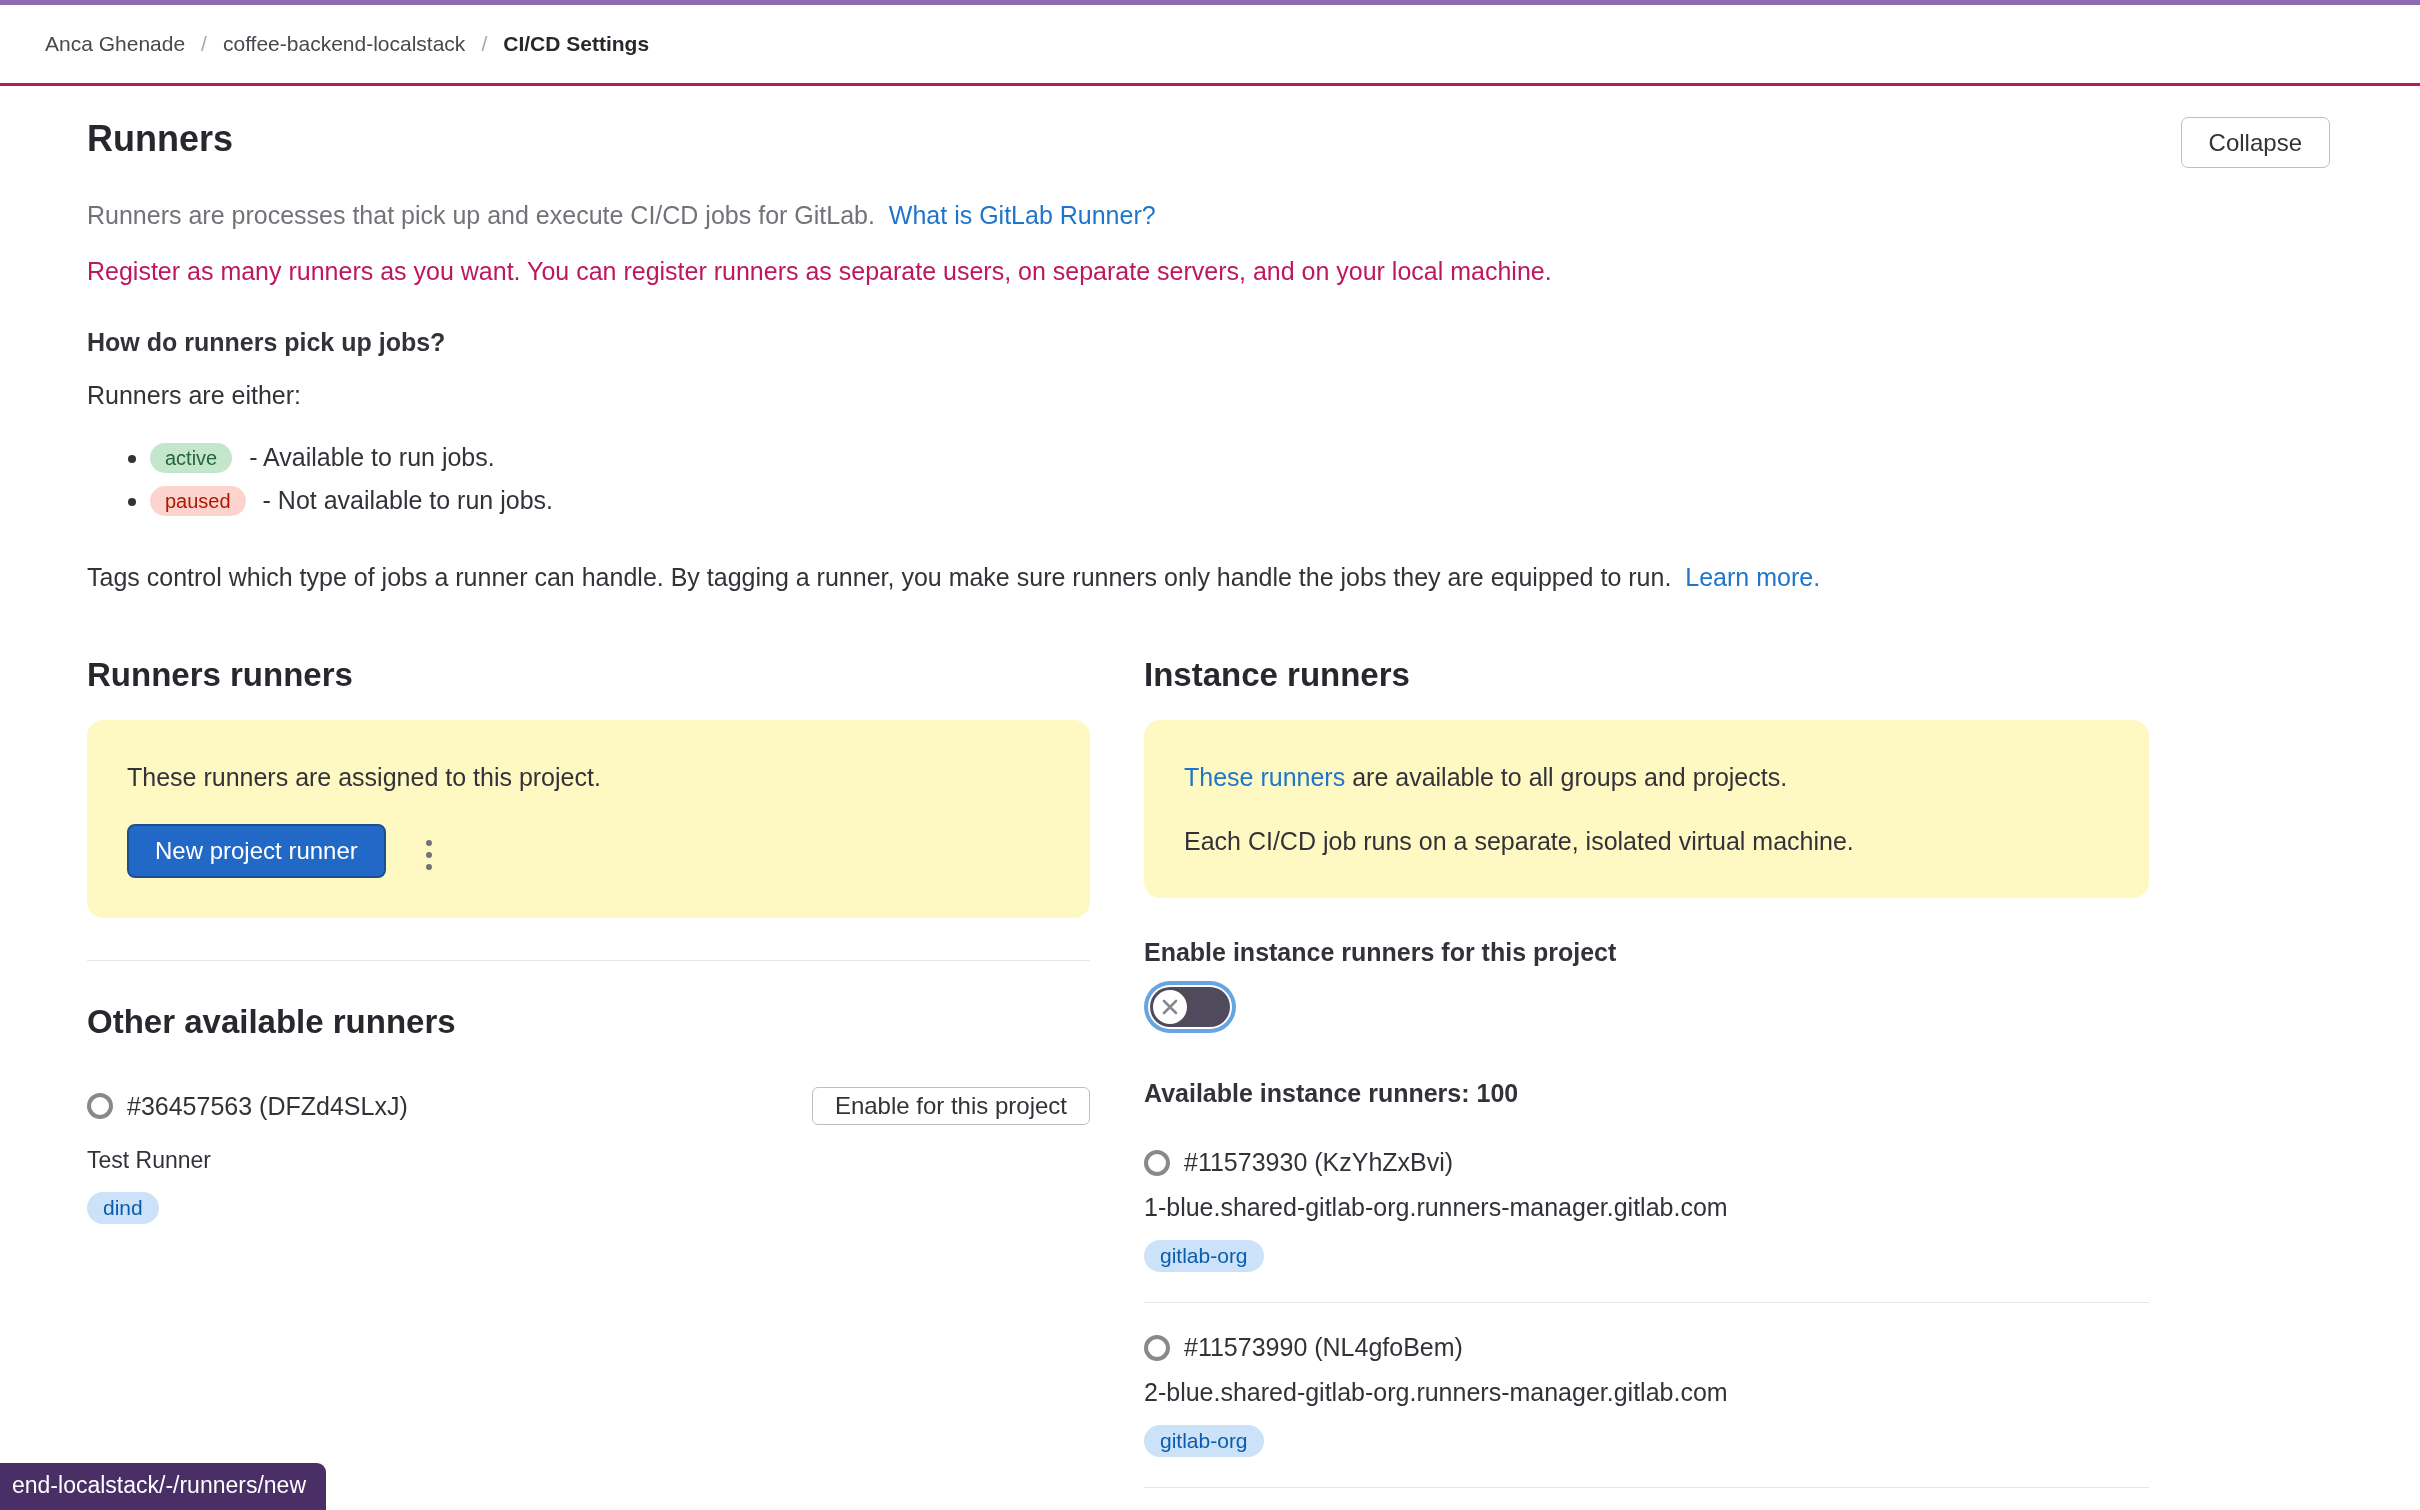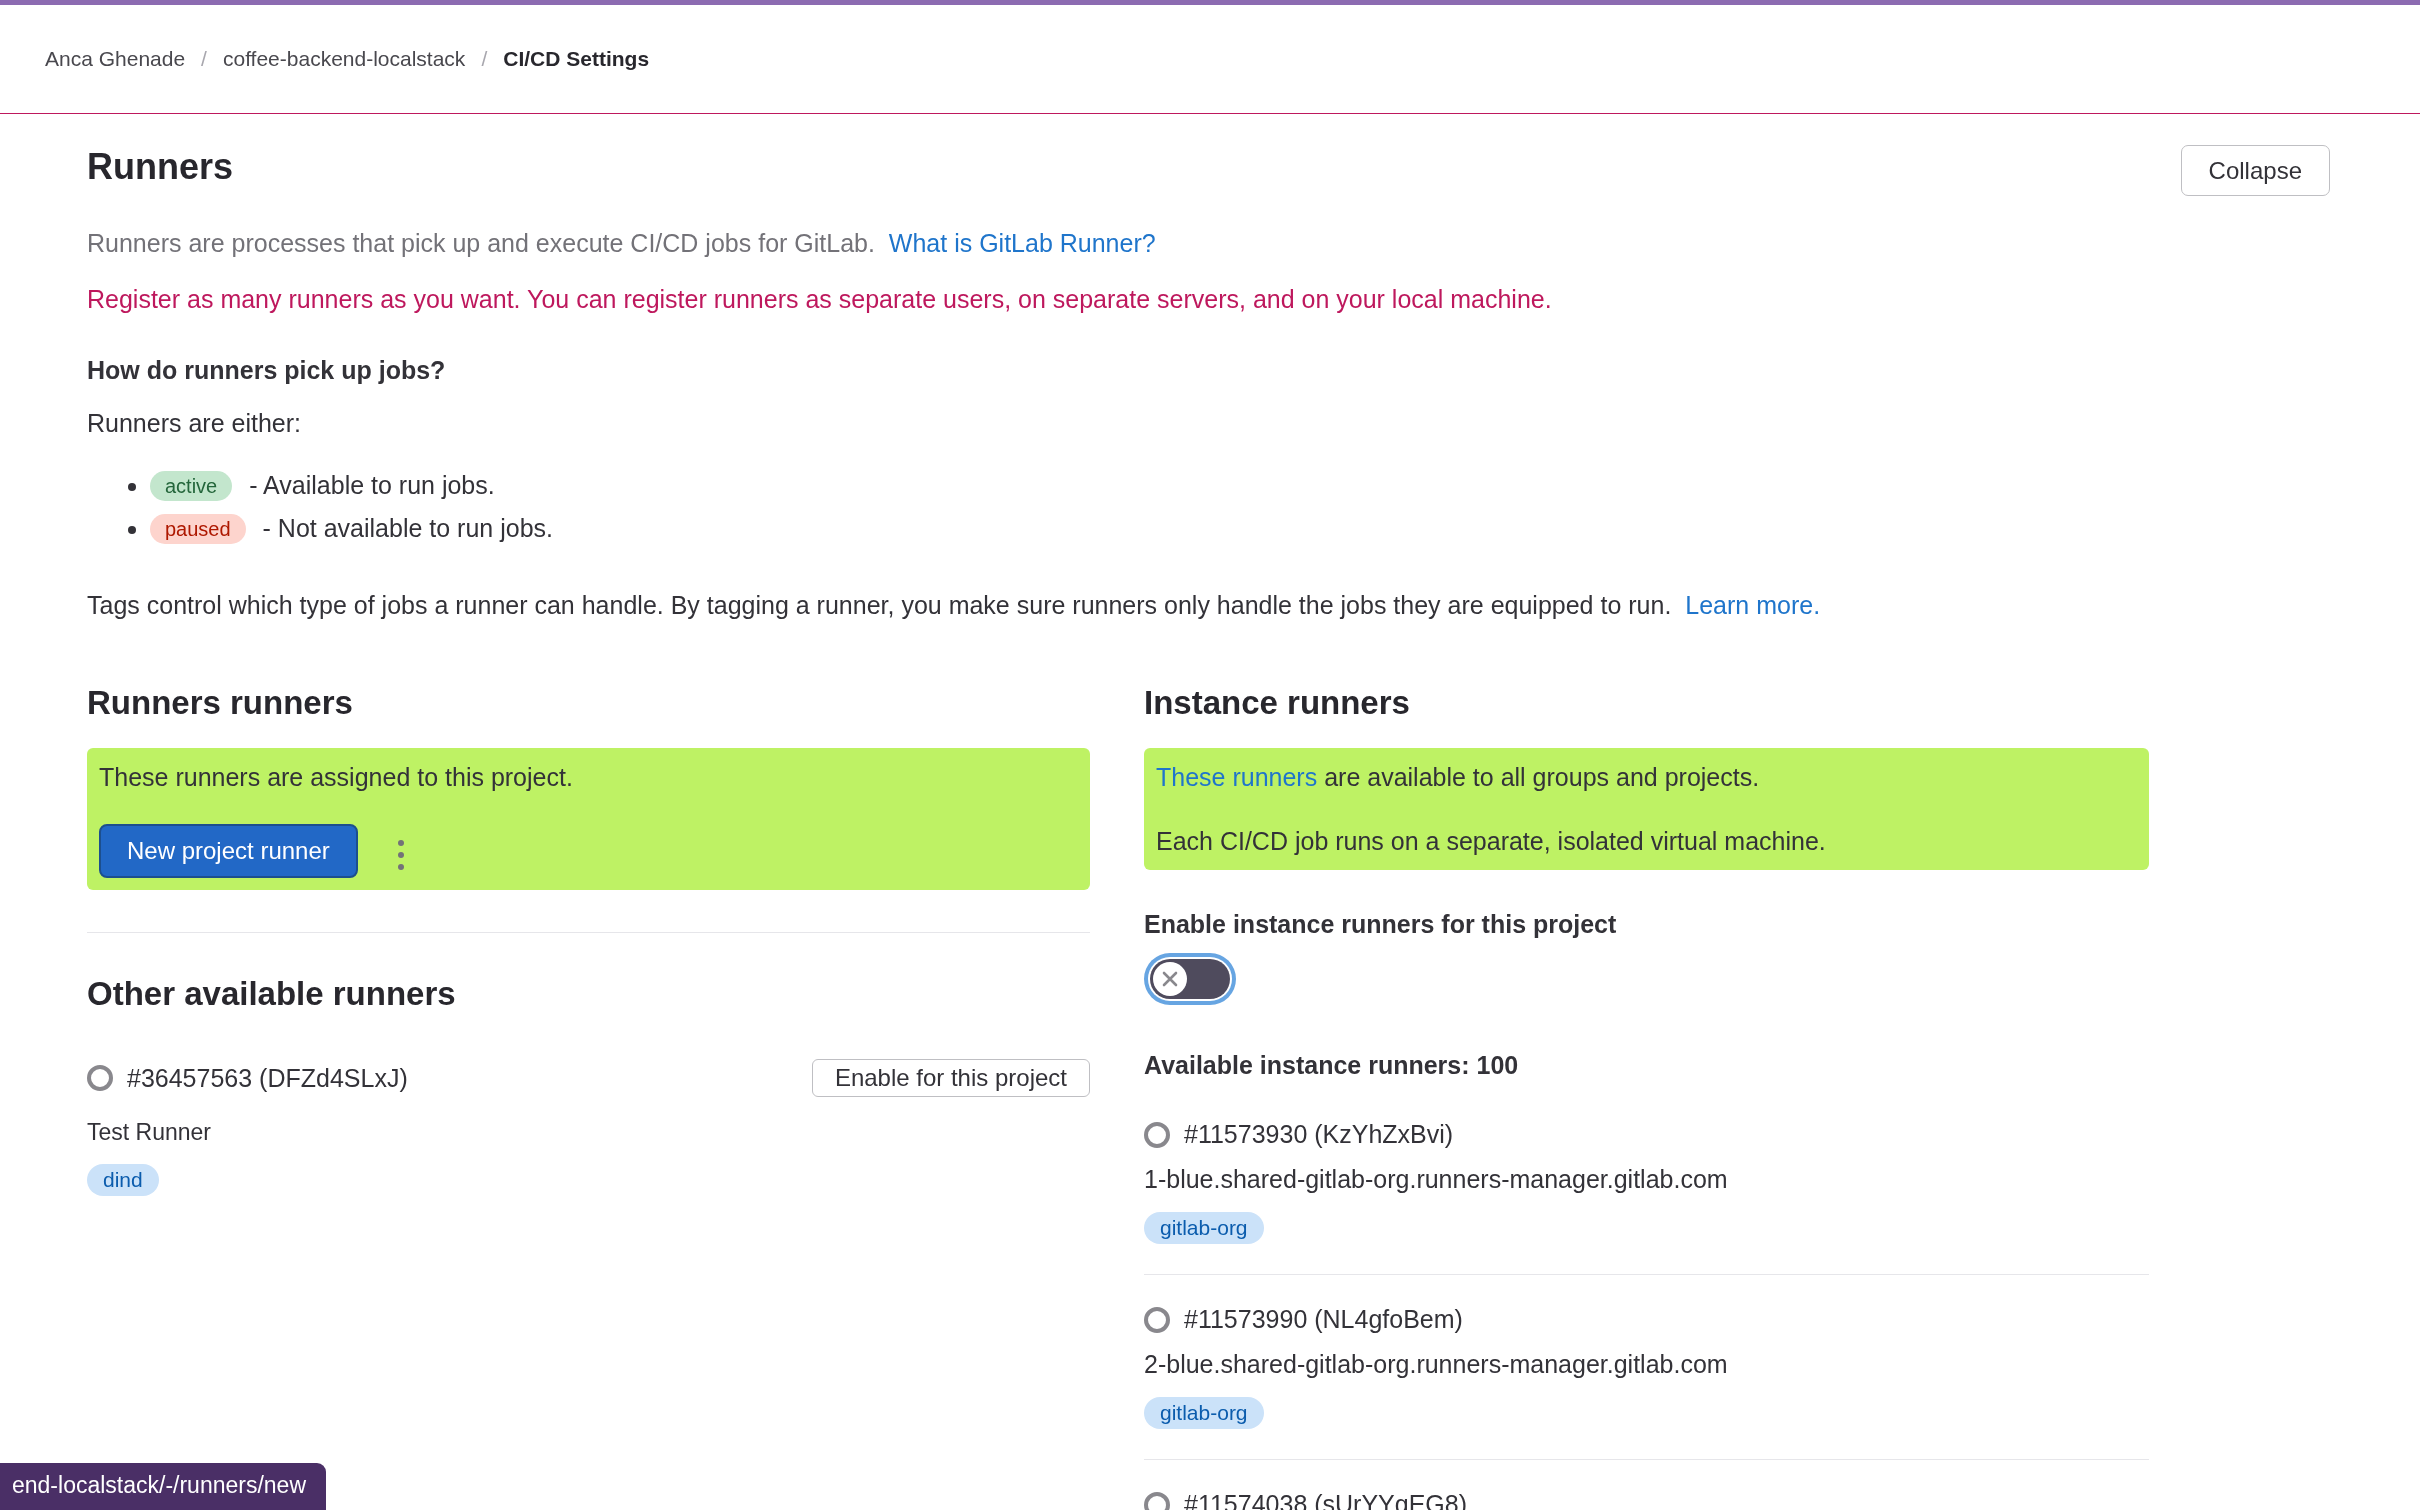--- a/index.html
+++ b/index.html
@@ -1,22 +1,22 @@
 <!DOCTYPE html>
 <html><head>
 <meta charset="utf-8">
 <style>
   * { margin:0; padding:0; box-sizing:border-box; }
   html,body { width:2420px; height:1510px; background:#ffffff; overflow:hidden;
     font-family:"Liberation Sans","DejaVu Sans",sans-serif; color:#333238; }
 
   .topbar { height:5px; background:#8c6bb1; }
 
-  .breadcrumb-bar { height:109px; display:flex; align-items:center;
-    padding-left:45px; border-bottom:1px solid #be185d; background:#fff; }
+  .breadcrumb-bar { height:81px; display:flex; align-items:center;
+    padding-left:45px; border-bottom:3px solid #be185d; background:#fff; }
   .breadcrumb { display:flex; align-items:center; font-size:21px; color:#49484e; }
   .breadcrumb a { color:#49484e; text-decoration:none; cursor:pointer; }
   .breadcrumb .sep { color:#a8a7ae; margin:0 16px; }
   .breadcrumb .current { font-weight:700; color:#28272d; }
 
   .main { padding:31px 90px 0 87px; }
 
   .section-header { display:flex; justify-content:space-between; align-items:flex-start; }
   h1 { font-size:36px; line-height:44px; font-weight:700; color:#28272d; }
 
@@ -42,21 +42,21 @@
   .li-text { margin-left:10px; }
 
   p.tags { margin-top:40px; font-size:25px; line-height:34px; color:#333238; }
 
   .columns { margin-top:60px; display:flex; gap:54px; }
   .col-left { width:1003px; flex:none; }
   .col-right { width:1005px; flex:none; }
 
   h2 { font-size:33px; line-height:42px; font-weight:700; color:#28272d; margin-bottom:24px; }
 
-  .info-box { background:#bef264; border-radius:6px; padding:12px; }
+  .info-box { background:#fef9c3; border-radius:16px; padding:40px; }
   .info-box p { font-size:25px; line-height:34px; color:#333238; }
   .info-box p + p { margin-top:30px; }
 
   .btn-row { margin-top:30px; display:flex; align-items:flex-end; }
   .btn-primary { height:54px; padding:0 26px; background:#2268c6; border:2.5px solid #1c4f8e;
     border-radius:8px; color:#ffffff; font-size:24px; font-weight:400; cursor:pointer;
     display:inline-flex; align-items:center; }
   .kebab { margin-left:32px; display:flex; flex-direction:column; gap:6px;
     padding:8px; cursor:pointer; }
   .kebab i { width:6px; height:6px; border-radius:50%; background:#737278; display:block; }

